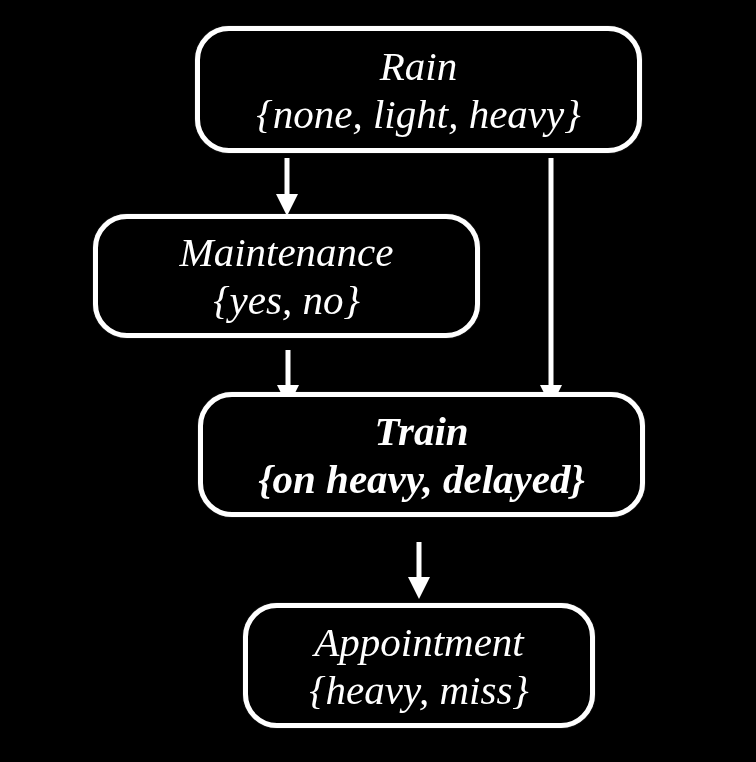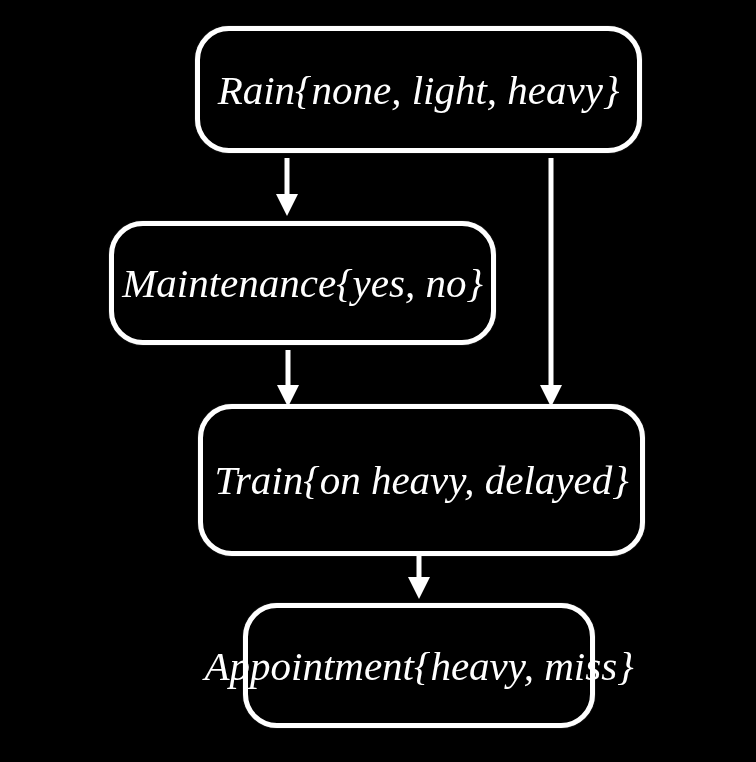--- a/index.html
+++ b/index.html
@@ -16,36 +16,36 @@
     font-family: "Liberation Serif", serif;
   }
   .node {
     position: absolute;
     box-sizing: border-box;
     border: 5px solid #ffffff;
     border-radius: 34px;
     background: #000000;
     color: #ffffff;
     display: flex;
-    flex-direction: row;
+    flex-direction: column;
     align-items: center;
     justify-content: center;
     text-align: center;
     font-style: italic;
     font-size: 41px;
     line-height: 48px;
     box-shadow: 0 0 1px rgba(255,255,255,0.6);
   }
   .node .node-title,
   .node .node-values {
     white-space: nowrap;
   }
   #node-rain        { left: 195px; top:  26px; width: 447px; height: 127px; }
-  #node-maintenance { left:  93px; top: 221px; width: 387px; height: 124px; margin-left: 16px; }
-  #node-train       { left: 198px; top: 404px; width: 447px; height: 152px; }
+  #node-maintenance { left:  93px; top: 214px; width: 387px; height: 124px; }
+  #node-train       { left: 198px; top: 392px; width: 447px; height: 125px; font-weight: bold; }
   #node-appointment { left: 243px; top: 603px; width: 352px; height: 125px; align-items: center; }
   #edges {
     position: absolute;
     left: 0;
     top: 0;
     width: 756px;
     height: 762px;
   }
   #edges line {
     stroke: #ffffff;

